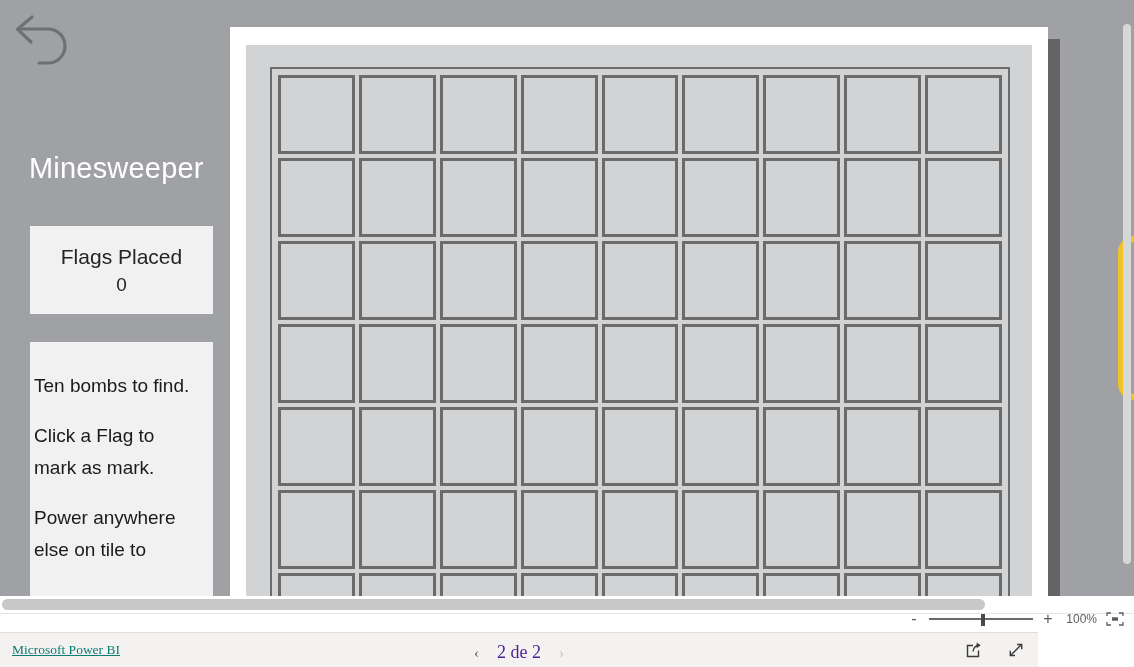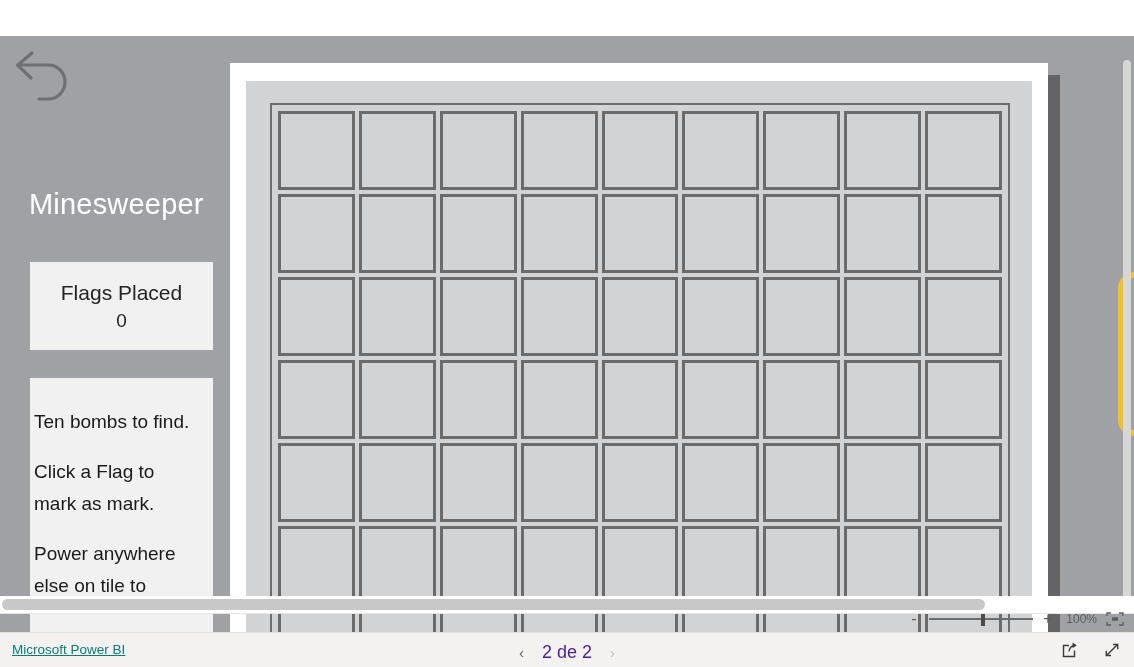--- a/index.html
+++ b/index.html
@@ -20,21 +20,20 @@
   }
 
   
   .canvas {
     position: absolute;
     left: 0; top: 0;
     width: 1134px;
     height: 596px;
     background: #9fa1a4;
     overflow: hidden;
-    margin-top: 36px;
   }
 
   
   .back-arrow {
     position: absolute;
     left: 8px; top: 6px;
     width: 66px; height: 66px;
     cursor: pointer;
   }
   .back-arrow svg { display: block; }
@@ -209,23 +208,24 @@
   }
   .fit-icon {
     width: 18px; height: 14px;
     cursor: pointer;
   }
 
   
   .status-bar {
     position: absolute;
     left: 0; top: 632px;
-    width: 1134px; height: 35px;
+    width: 1038px; height: 35px;
     background: #f3f2f1;
     border-top: 1px solid #e1dfdd;
+    font-family: Liberation Serif, serif;
   }
   .pbi-link {
     position: absolute;
     left: 12px; top: 9px;
     font-size: 13.5px;
     color: #0b7b74;
     text-decoration: underline;
     cursor: pointer;
   }
   .pager {

